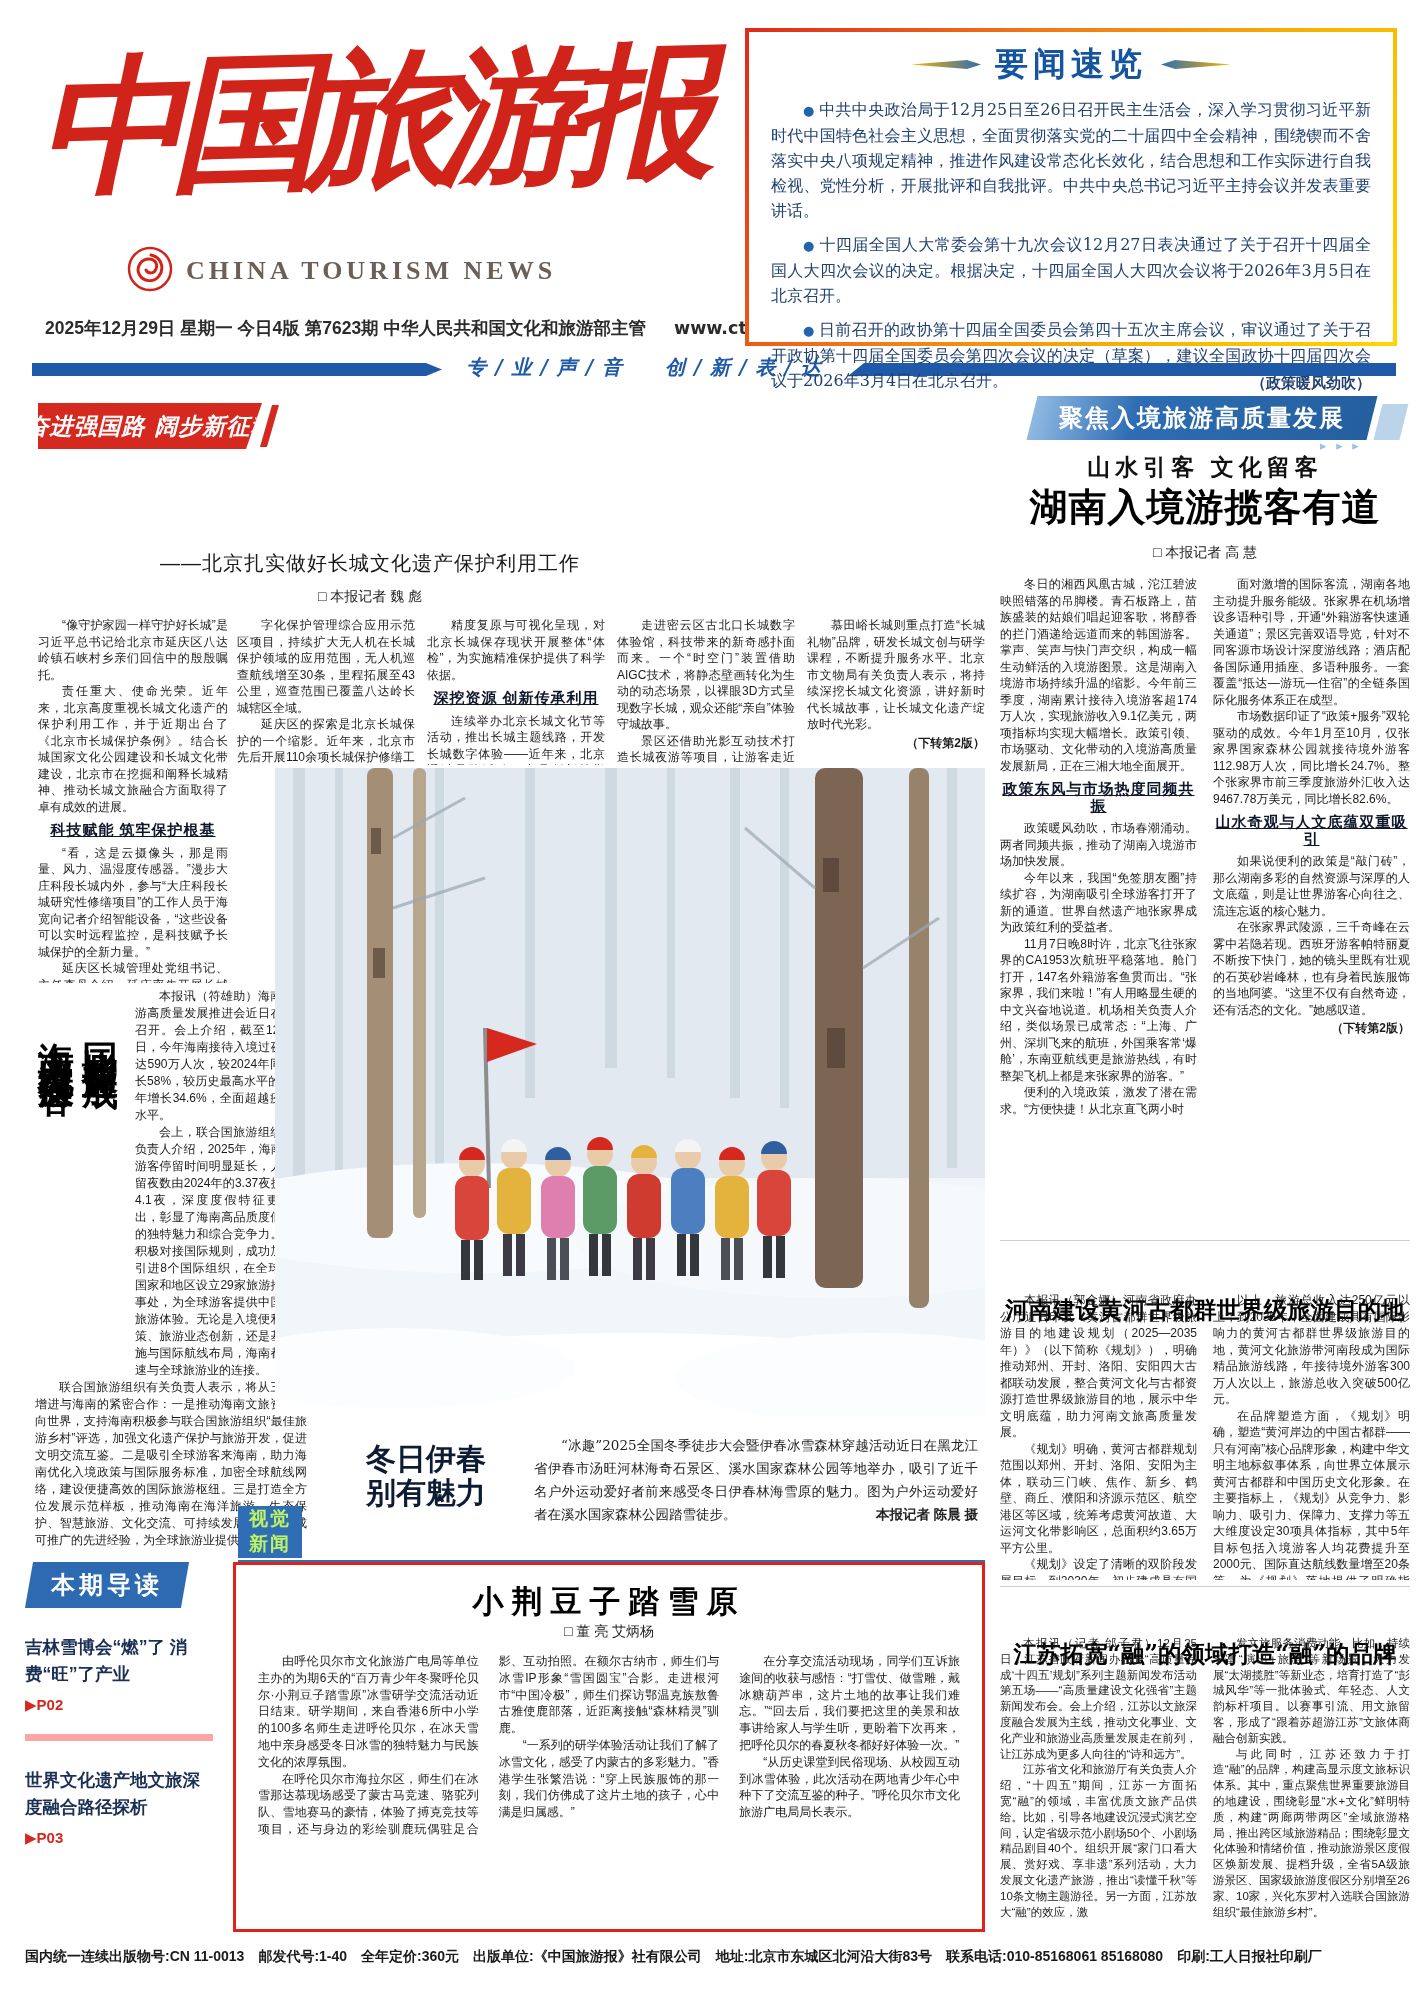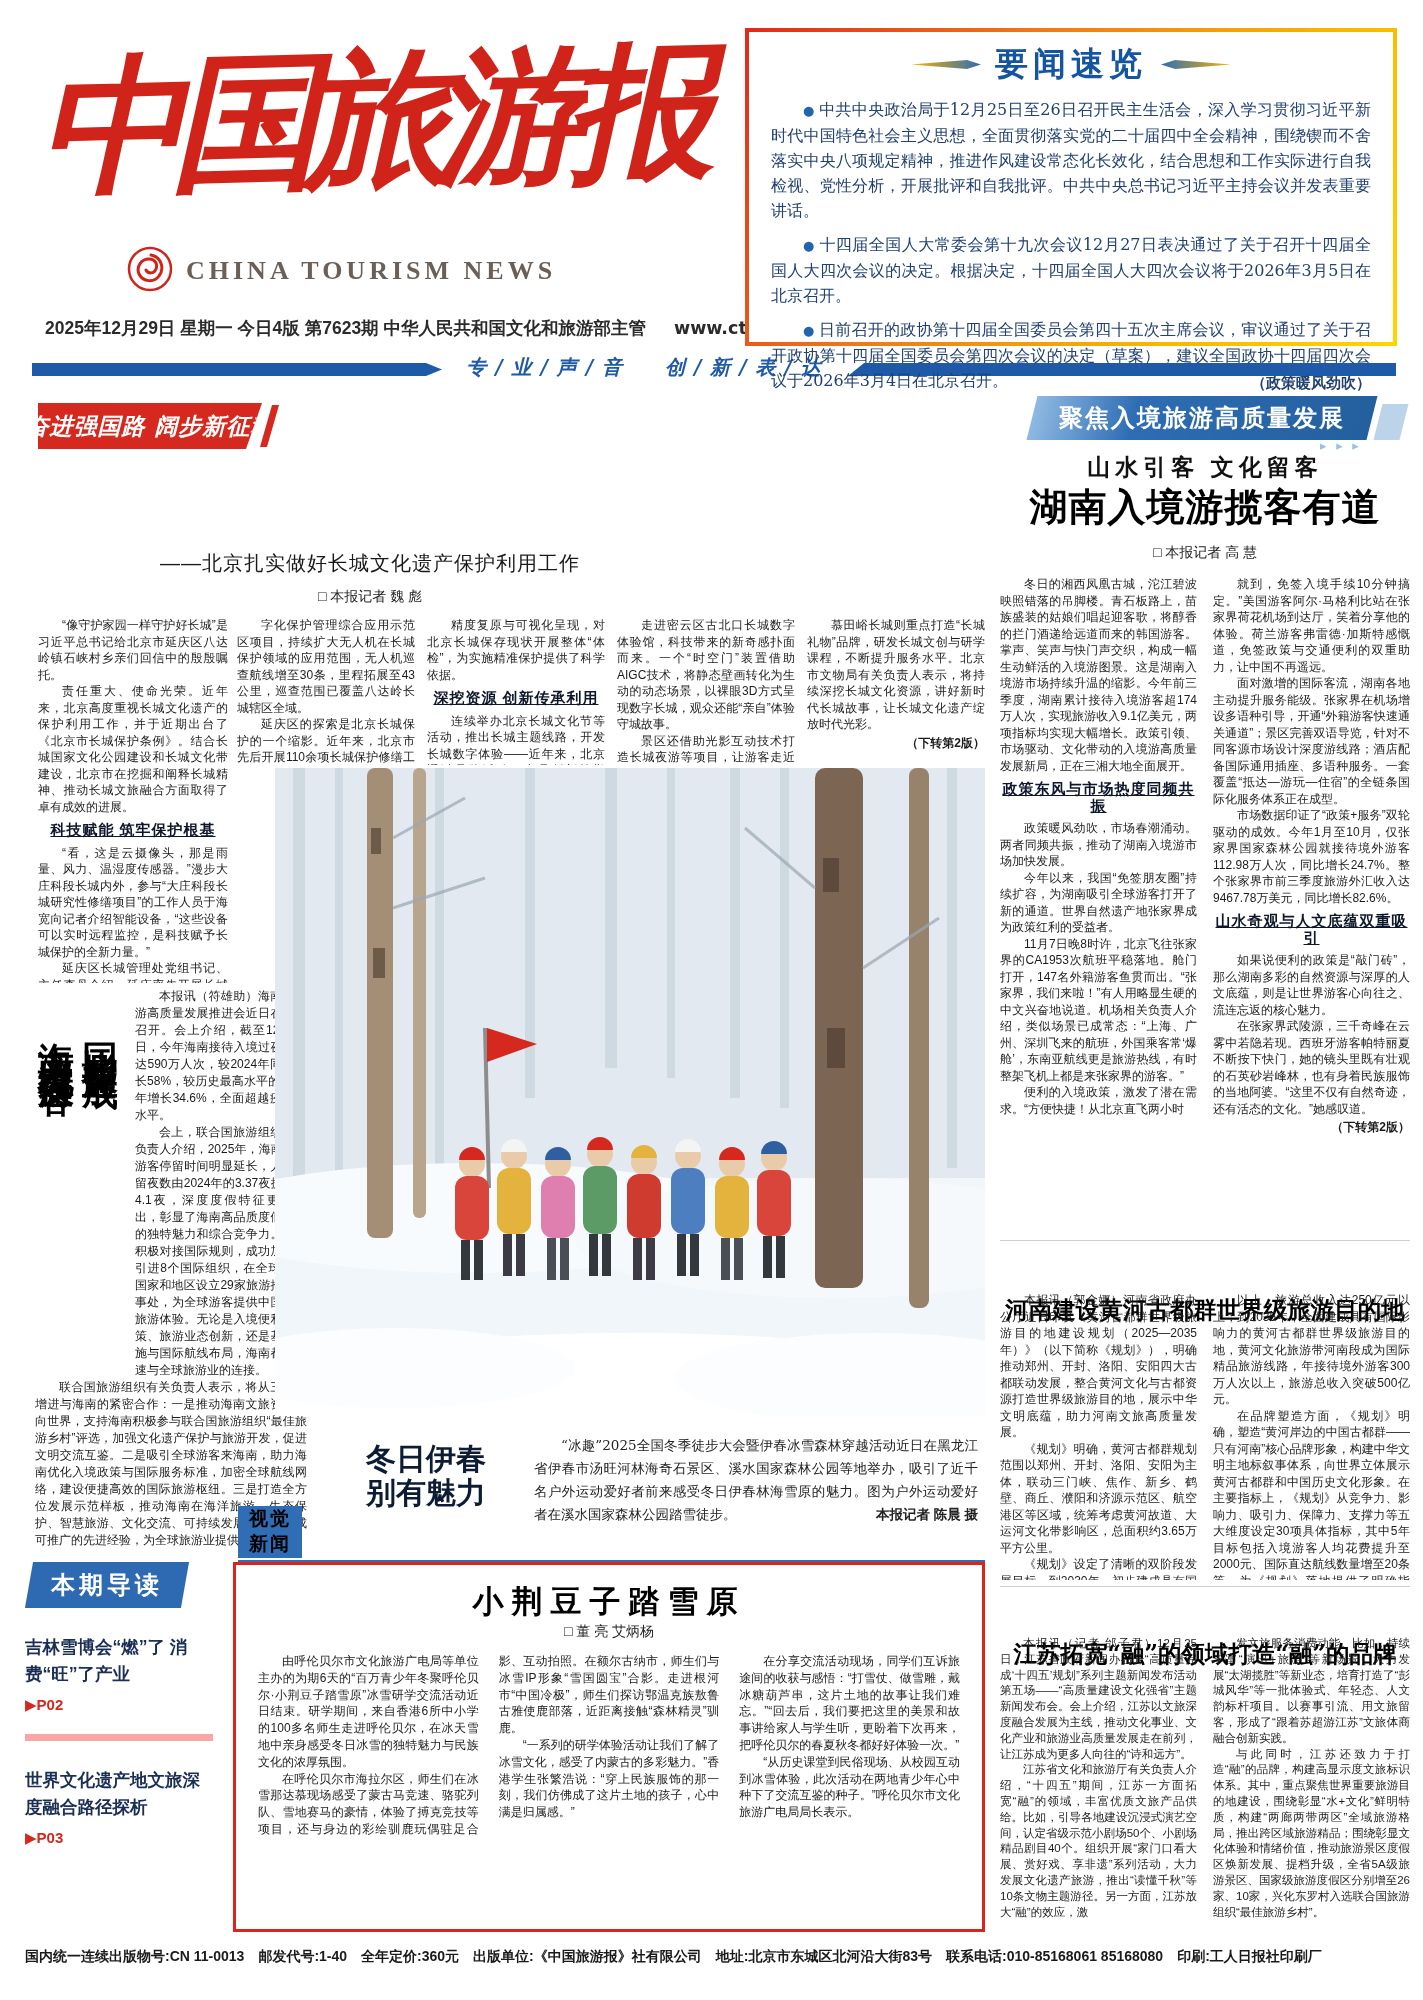--- a/index.html
+++ b/index.html
@@ -105,21 +105,21 @@
     writing-mode:vertical-lr; font-size:36px; font-weight:900; color:#000;
     line-height:44px; letter-spacing:5px;
     font-family:"DejaVu Serif",serif; white-space:pre-line; }
 
   
   .photo { left:275px; top:768px; width:710px; height:648px; overflow:hidden; background:#e3eaf1; }
 
   
   .capwrap { left:238px; top:1424px; width:747px; height:136px; border-bottom:2px solid #2f6eb5; }
   .vis-label { position:absolute; left:0; top:82px; width:64px; height:52px; background:#2f6eb5;
-    color:#000000; font-size:19px; font-weight:bold; line-height:25px; text-align:center;
+    color:#bef264; font-size:19px; font-weight:bold; line-height:25px; text-align:center;
     white-space:pre-line; letter-spacing:2px; }
   .cap-title { position:absolute; left:108px; top:18px; width:160px;
     font-family:"DejaVu Serif",serif; font-weight:900; font-size:30px; line-height:34px;
     text-align:center; white-space:pre-line; color:#0e1c33; }
   .cap-text { position:absolute; left:296px; top:10px; width:444px;
     font-family:"DejaVu Serif",serif; font-size:13.5px; line-height:23px;
     text-align:justify; color:#222; text-indent:2em; }
   .cap-credit { float:right; font-weight:bold; font-family:"Liberation Sans",sans-serif; }
 
   
@@ -393,21 +393,20 @@
   <div class="abs byline hunan-byline">□ 本报记者 高 慧</div>
   <div class="abs col hunan-c1">
       <p class="p">冬日的湘西凤凰古城，沱江碧波映照错落的吊脚楼。青石板路上，苗族盛装的姑娘们唱起迎客歌，将醇香的拦门酒递给远道而来的韩国游客。掌声、笑声与快门声交织，构成一幅生动鲜活的入境游图景。这是湖南入境游市场持续升温的缩影。今年前三季度，湖南累计接待入境游客超174万人次，实现旅游收入9.1亿美元，两项指标均实现大幅增长。政策引领、市场驱动、文化带动的入境游高质量发展新局，正在三湘大地全面展开。</p>
       <div class="subhead-inline">政策东风与市场热度同频共振</div>
       <p class="p">政策暖风劲吹，市场春潮涌动。两者同频共振，推动了湖南入境游市场加快发展。</p>
       <p class="p">今年以来，我国“免签朋友圈”持续扩容，为湖南吸引全球游客打开了新的通道。世界自然遗产地张家界成为政策红利的受益者。</p>
       <p class="p">11月7日晚8时许，北京飞往张家界的CA1953次航班平稳落地。舱门打开，147名外籍游客鱼贯而出。“张家界，我们来啦！”有人用略显生硬的中文兴奋地说道。机场相关负责人介绍，类似场景已成常态：“上海、广州、深圳飞来的航班，外国乘客常‘爆舱’，东南亚航线更是旅游热线，有时整架飞机上都是来张家界的游客。”</p>
       <p class="p">便利的入境政策，激发了潜在需求。“方便快捷！从北京直飞两小时</p>
     </div>
   <div class="abs col hunan-c2">
-      <p class="p">就到，免签入境手续10分钟搞定。”美国游客阿尔·马格利比站在张家界荷花机场到达厅，笑着分享他的体验。荷兰游客弗雷德·加斯特感慨道，免签政策与交通便利的双重助力，让中国不再遥远。</p>
       <p class="p">面对激增的国际客流，湖南各地主动提升服务能级。张家界在机场增设多语种引导，开通“外籍游客快速通关通道”；景区完善双语导览，针对不同客源市场设计深度游线路；酒店配备国际通用插座、多语种服务。一套覆盖“抵达—游玩—住宿”的全链条国际化服务体系正在成型。</p>
       <p class="p">市场数据印证了“政策+服务”双轮驱动的成效。今年1月至10月，仅张家界国家森林公园就接待境外游客112.98万人次，同比增长24.7%。整个张家界市前三季度旅游外汇收入达9467.78万美元，同比增长82.6%。</p>
       <div class="subhead-inline">山水奇观与人文底蕴双重吸引</div>
       <p class="p">如果说便利的政策是“敲门砖”，那么湖南多彩的自然资源与深厚的人文底蕴，则是让世界游客心向往之、流连忘返的核心魅力。</p>
       <p class="p">在张家界武陵源，三千奇峰在云雾中若隐若现。西班牙游客帕特丽夏不断按下快门，她的镜头里既有壮观的石英砂岩峰林，也有身着民族服饰的当地阿婆。“这里不仅有自然奇迹，还有活态的文化。”她感叹道。</p>
       <p class="jump">（下转第2版）</p>
     </div>
 
   <div class="abs rule-light rule-a"></div>
 

